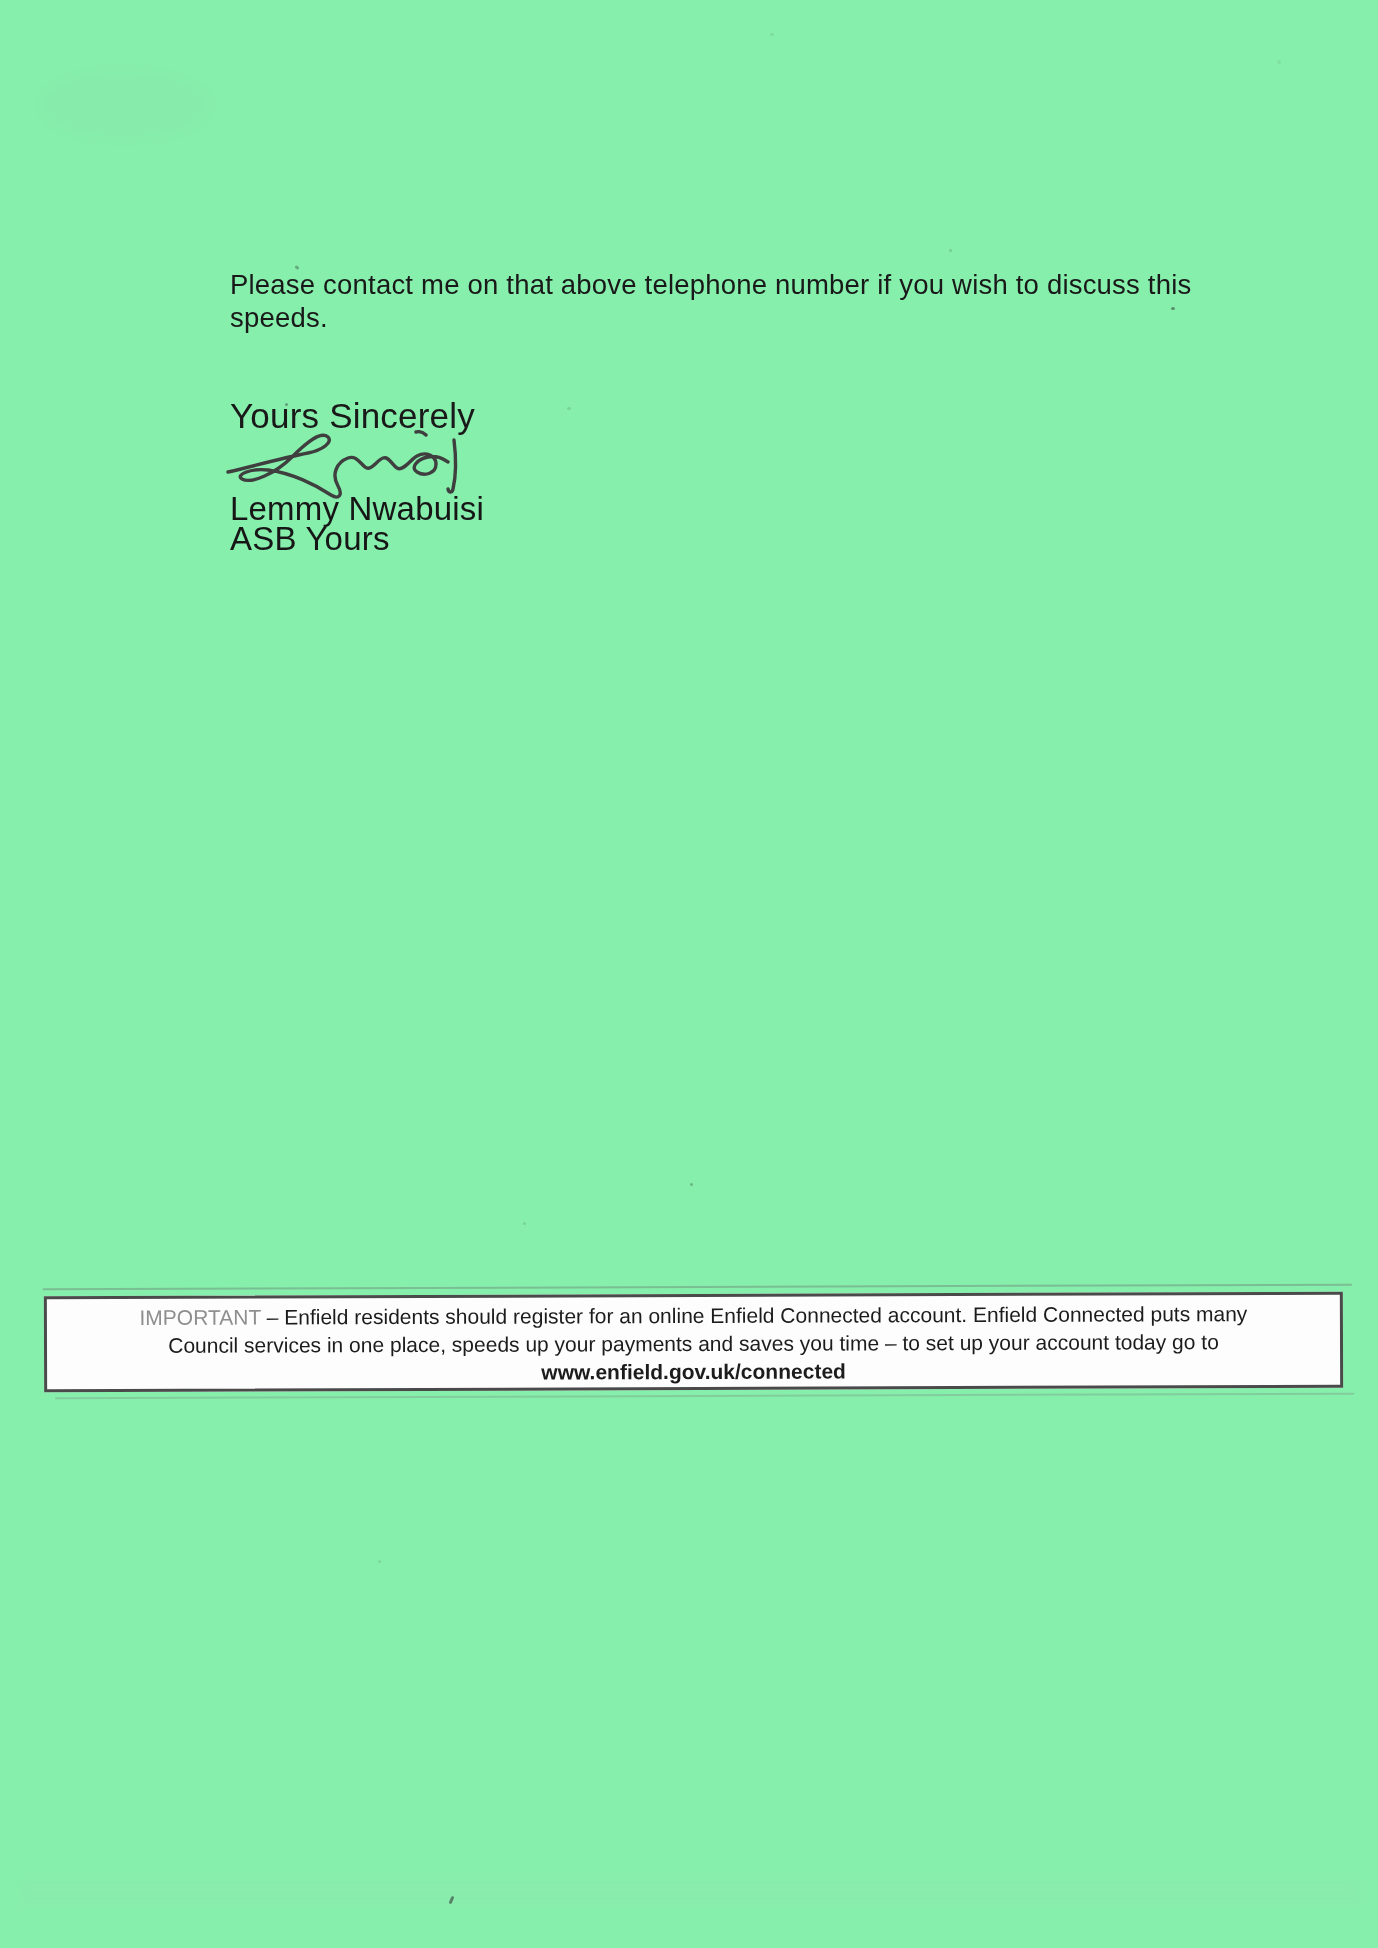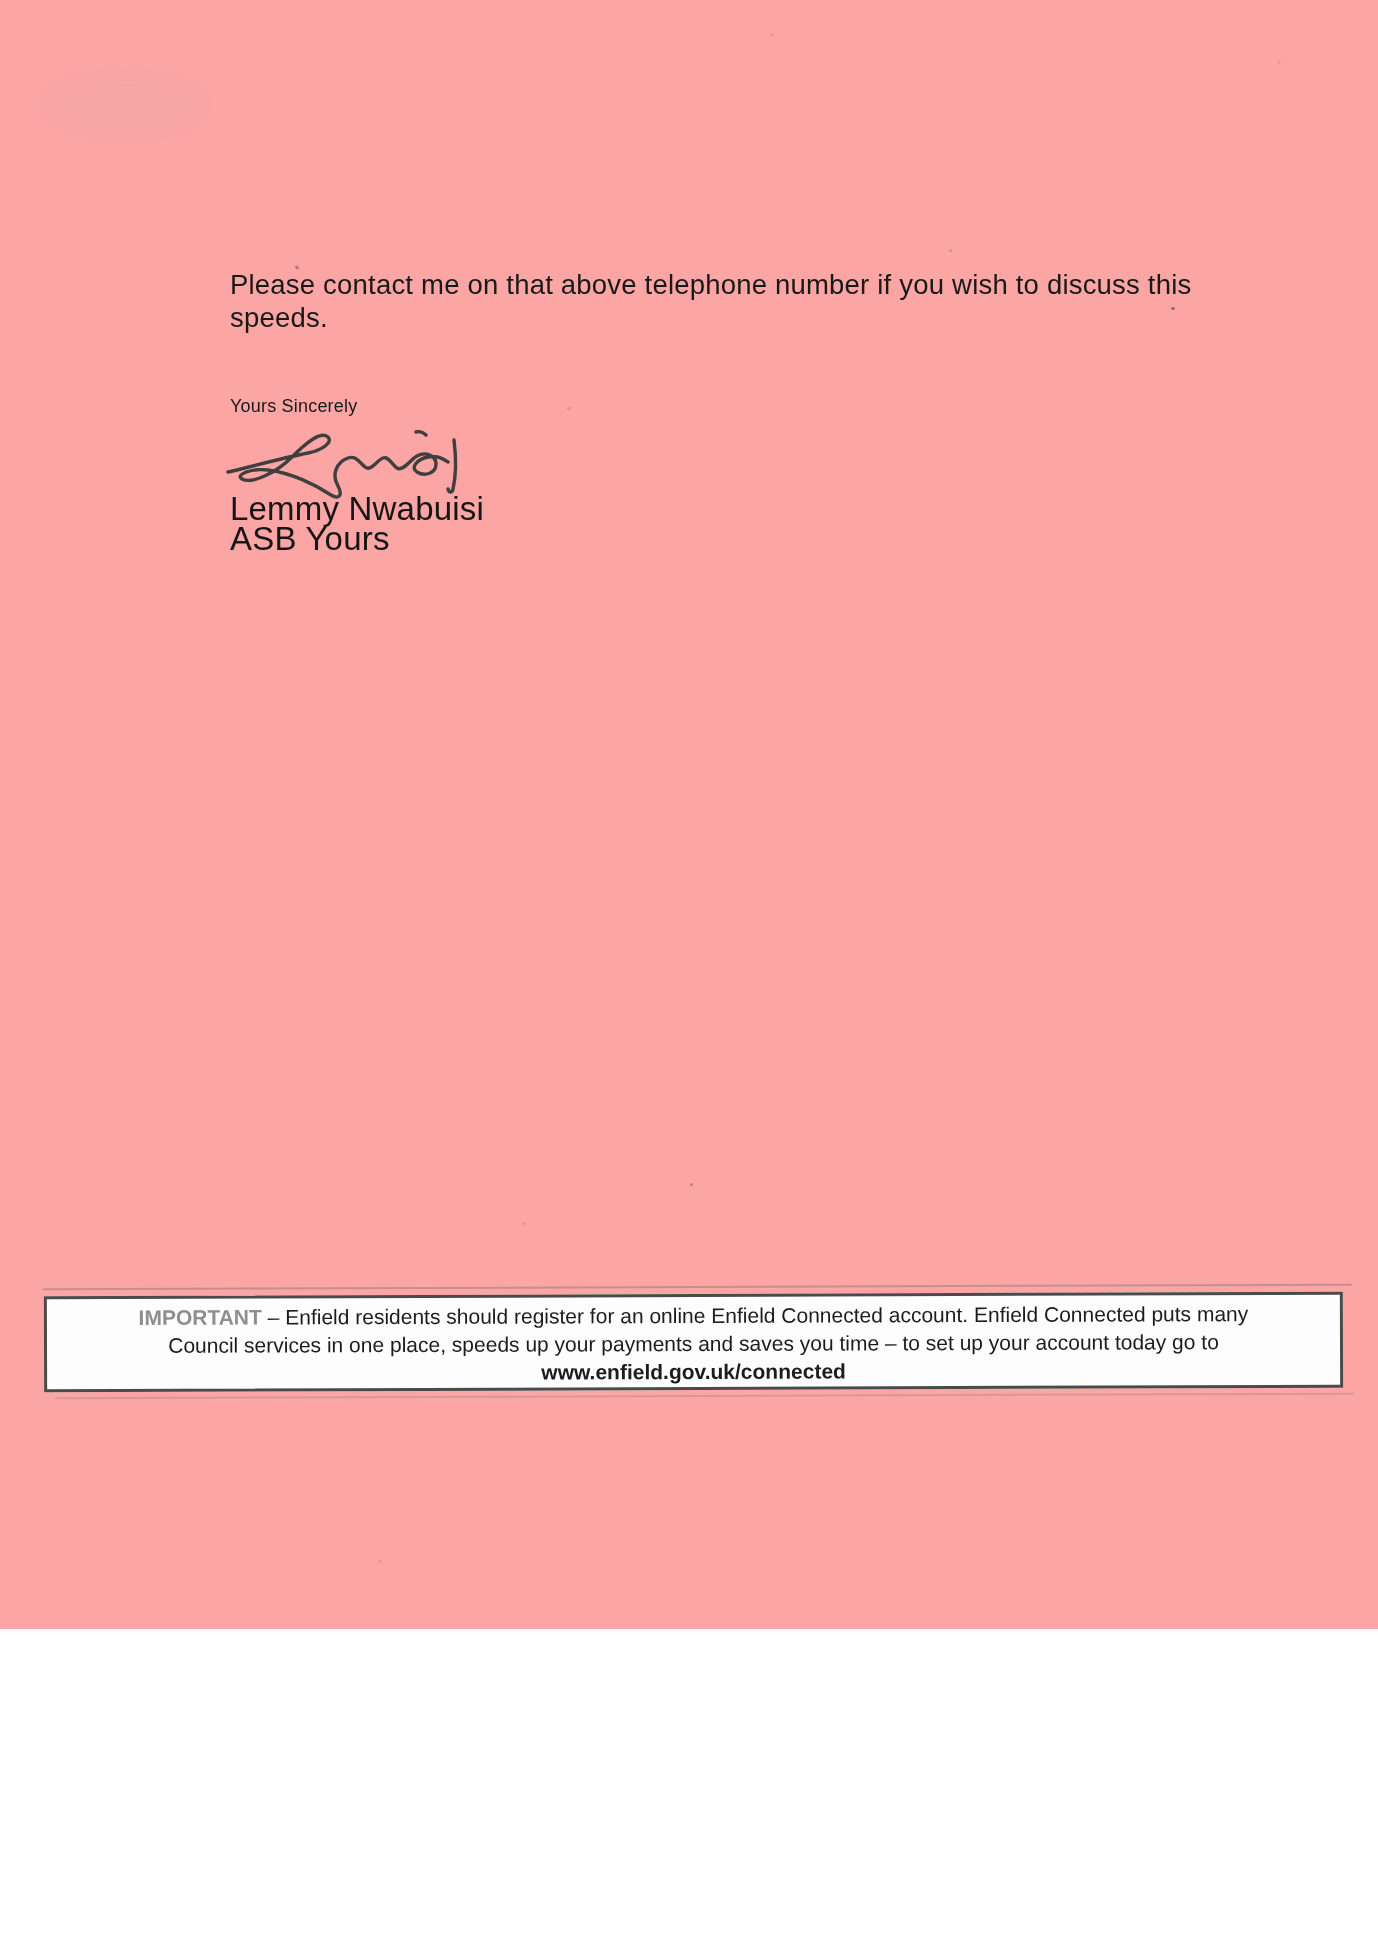--- a/index.html
+++ b/index.html
@@ -1,35 +1,35 @@
 <!DOCTYPE html>
 <html><head>
 <meta charset="utf-8">
 <style>
   * { margin:0; padding:0; box-sizing:border-box; }
   html,body { background:#ffffff; }
   body { width:1378px; height:1948px; font-family:"Liberation Sans", sans-serif; }
 
   .page {
     position:relative;
-    width:1378px; height:1629px;
-    background:#fca5a5;
+    width:1378px; height:1948px;
+    background:#86efac;
     color:#1b1b1b;
     overflow:hidden;
   }
 
   
   .body-par {
     position:absolute; left:230px; top:268px;
     font-size:27.5px; line-height:33px; letter-spacing:0.2px;
     color:#191919;
   }
   .valediction {
     position:absolute; left:230px; top:396px;
-    font-size:18px; letter-spacing:0.2px; color:#191919;
+    font-size:35px; letter-spacing:0.2px; color:#191919;
   }
   .signature-wrap {
     position:absolute; left:220px; top:430px;
     width:250px; height:78px;
   }
   .sender-block {
     position:absolute; left:230px; top:494px;
     font-size:33px; line-height:30px; letter-spacing:0.2px; color:#161616;
   }
 
@@ -47,21 +47,21 @@
   }
   
   .imp-box::before {
     content:""; position:absolute; left:-4px; right:-12px; top:-11px; height:2px;
     background:rgba(100,100,100,0.35);
   }
   .imp-box::after {
     content:""; position:absolute; left:8px; right:-14px; bottom:-10px; height:2px;
     background:rgba(120,120,120,0.28);
   }
-  .imp-label { color:#8e8e8e; font-weight:bold;text-align:right; }
+  .imp-label { color:#8e8e8e; font-weight:normal;text-align:right; }
   .imp-url { font-weight:bold; }
 
   
   .speck { position:absolute; background:#2e2e2e; border-radius:50%; }
   .smudge {
     position:absolute; left:40px; top:70px; width:170px; height:70px;
     background:#9a9a9a; opacity:0.04; border-radius:50%;
     filter:blur(6px);
   }
   .band {

